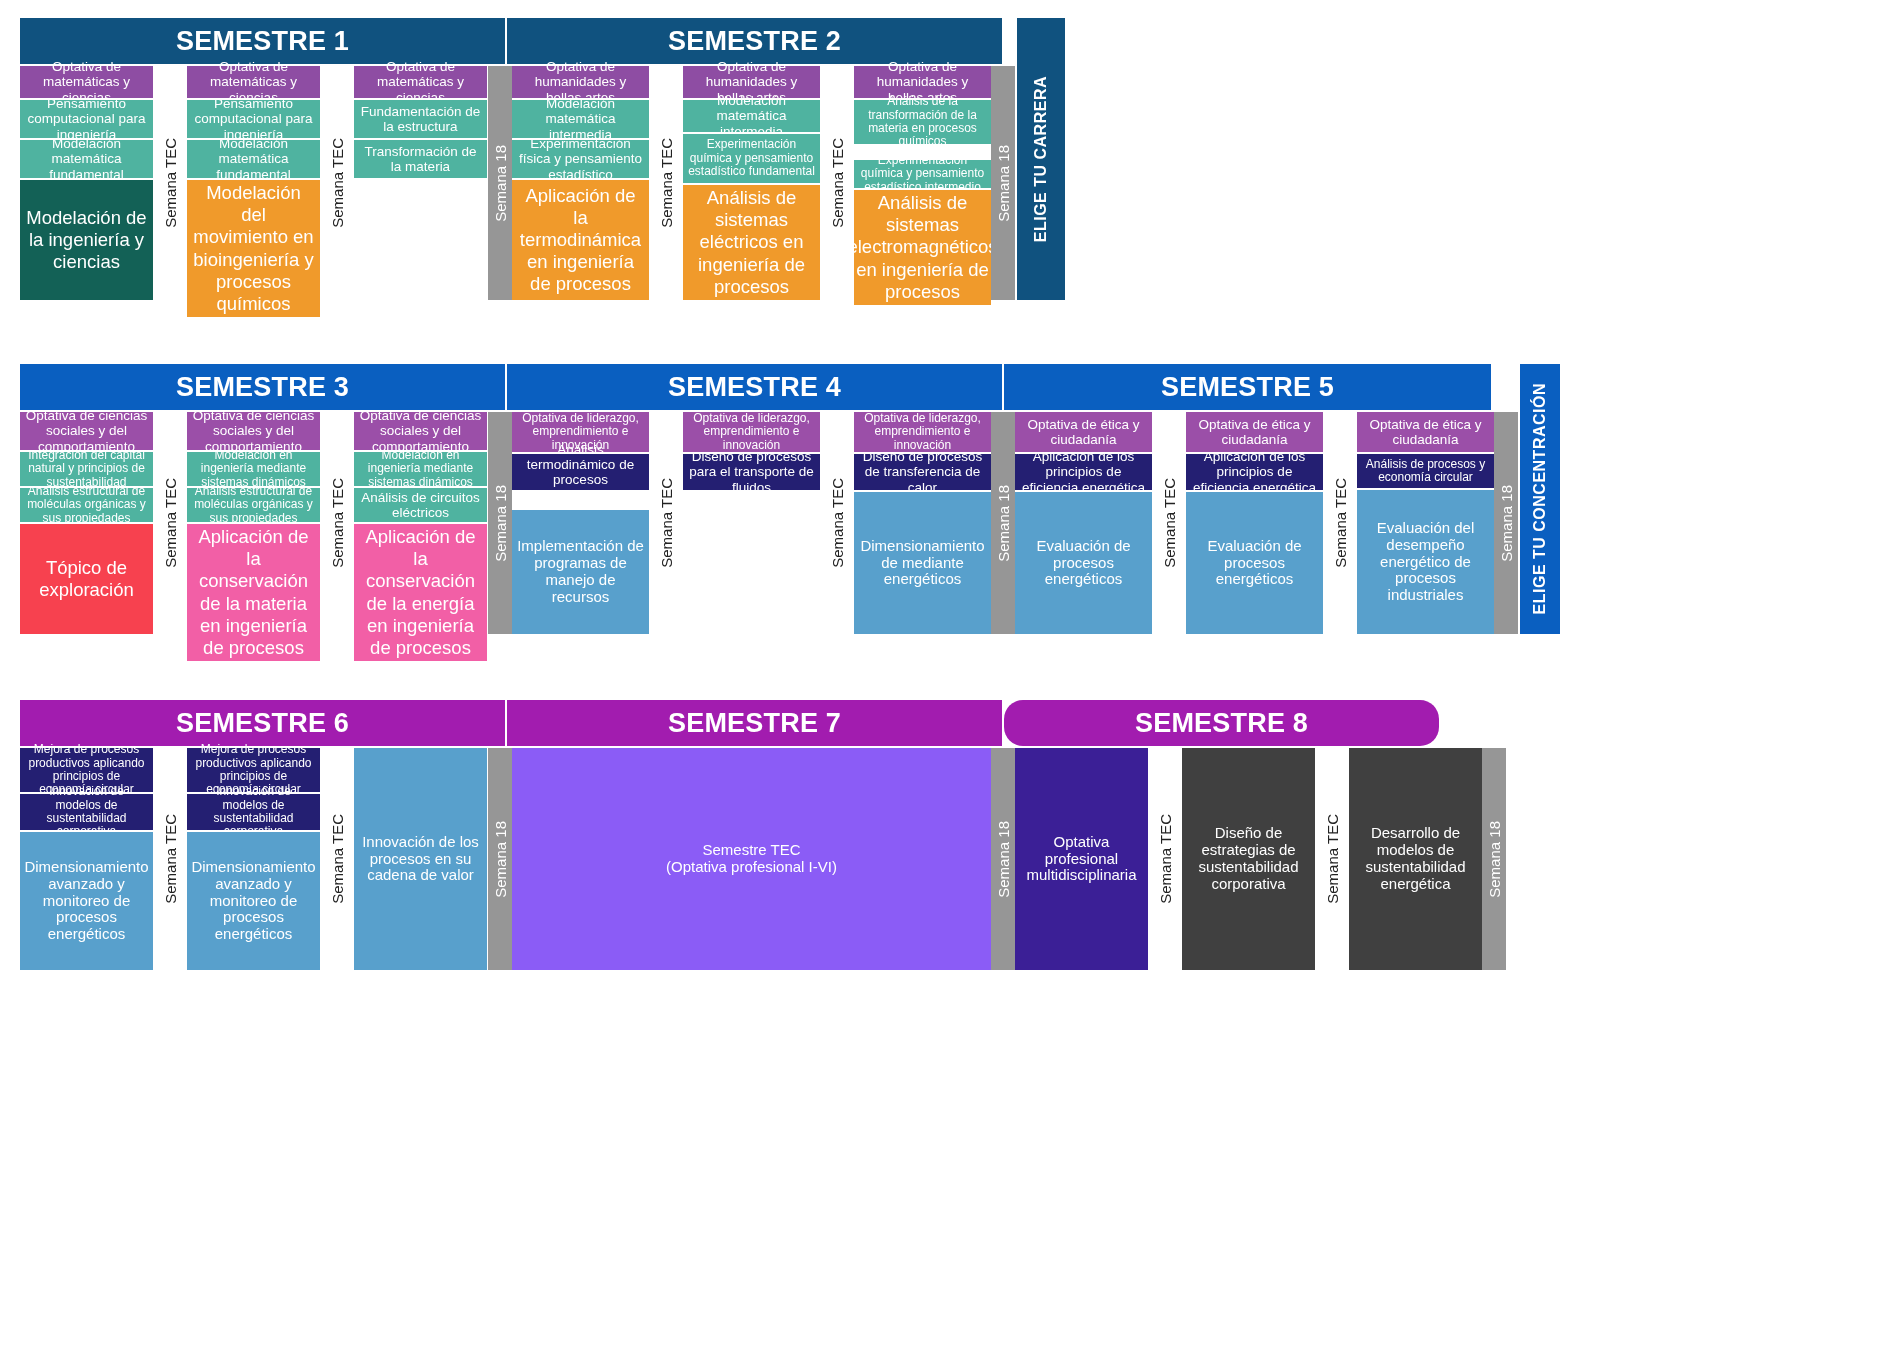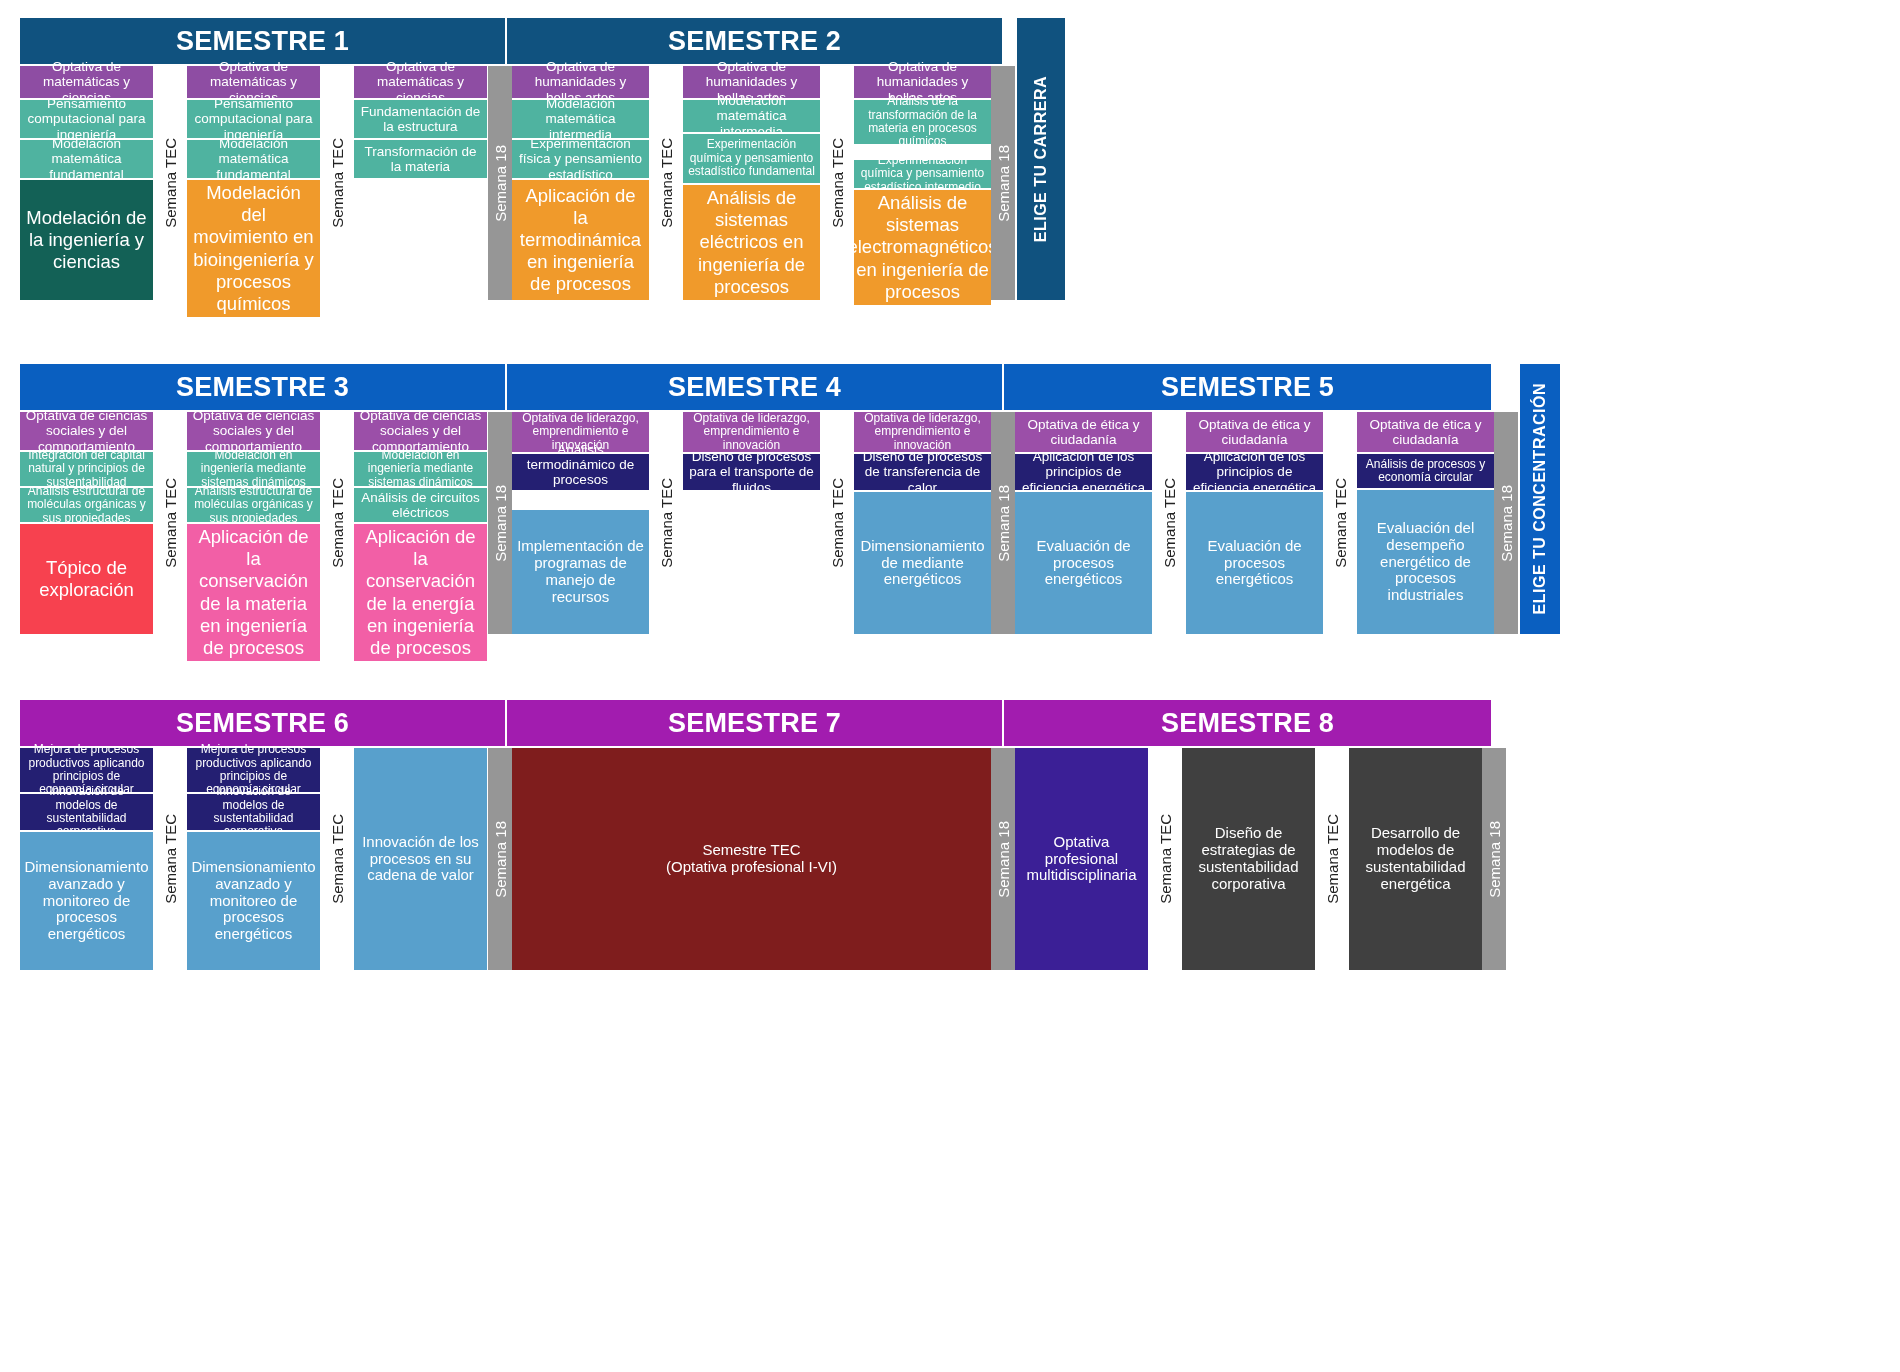--- a/index.html
+++ b/index.html
@@ -21,21 +21,21 @@
 
   .c-purple{background:#8e4da3;}
   .c-purple2{background:#9b4fa8;}
   .c-teal{background:#4fb3a0;}
   .c-tealdark{background:#136156;}
   .c-orange{background:#f09a2b;}
   .c-red{background:#f7414f;}
   .c-magenta{background:#f25fa6;}
   .c-navy{background:#241f72;}
   .c-lblue{background:#58a0cc;}
-  .c-wine{background:#7f1d1d;}
+  .c-wine{background:#8b5cf6;}
   .c-violet{background:#3b1f96;}
   .c-black{background:#404040;}
 
   
   .vstrip{position:absolute;box-sizing:border-box;display:flex;align-items:center;justify-content:center;}
   .vstrip span{writing-mode:vertical-rl;transform:rotate(180deg);font-size:15px;white-space:nowrap;}
   .vstrip.tec{background:#ffffff;}
   .vstrip.tec span{color:#222222;}
   .vstrip.s18{background:#969696;}
   .vstrip.s18 span{color:#ffffff;}
@@ -212,21 +212,21 @@
 
     <div class="choice c2" style="left:1520px;top:364px;width:40px;height:270px;">
       <span>ELIGE TU CONCENTRACIÓN</span>
     </div>
   </div>
 
   <div>
 
     <div class="hdr pink" style="position:absolute;left:20px;top:700px;width:485px;">SEMESTRE 6</div>
     <div class="hdr pink" style="position:absolute;left:507px;top:700px;width:495px;">SEMESTRE 7</div>
-    <div class="hdr pink" style="position:absolute;left:1004px;top:700px;width:487px;">SEMESTRE 8</div>
+    <div class="hdr pink" style="position:absolute;left:1004px;top:700px;width:435px;border-radius:19px;">SEMESTRE 8</div>
 
     <div class="col" style="left:20px;top:748px;width:133px;height:222px;">
       <div class="cell tiny c-navy" style="height:44px">Mejora de procesos productivos aplicando principios de economía circular</div>
       <div class="cell tiny c-navy" style="height:36px;margin-top:2px">Innovación de modelos de sustentabilidad corporativa</div>
       <div class="cell mid c-lblue" style="flex:1;margin-top:2px">Dimensionamiento avanzado y monitoreo de procesos energéticos</div>
     </div>
     <div class="vstrip tec" style="left:153px;top:748px;width:34px;height:222px;">
       <span>Semana TEC</span>
       </div>
 

